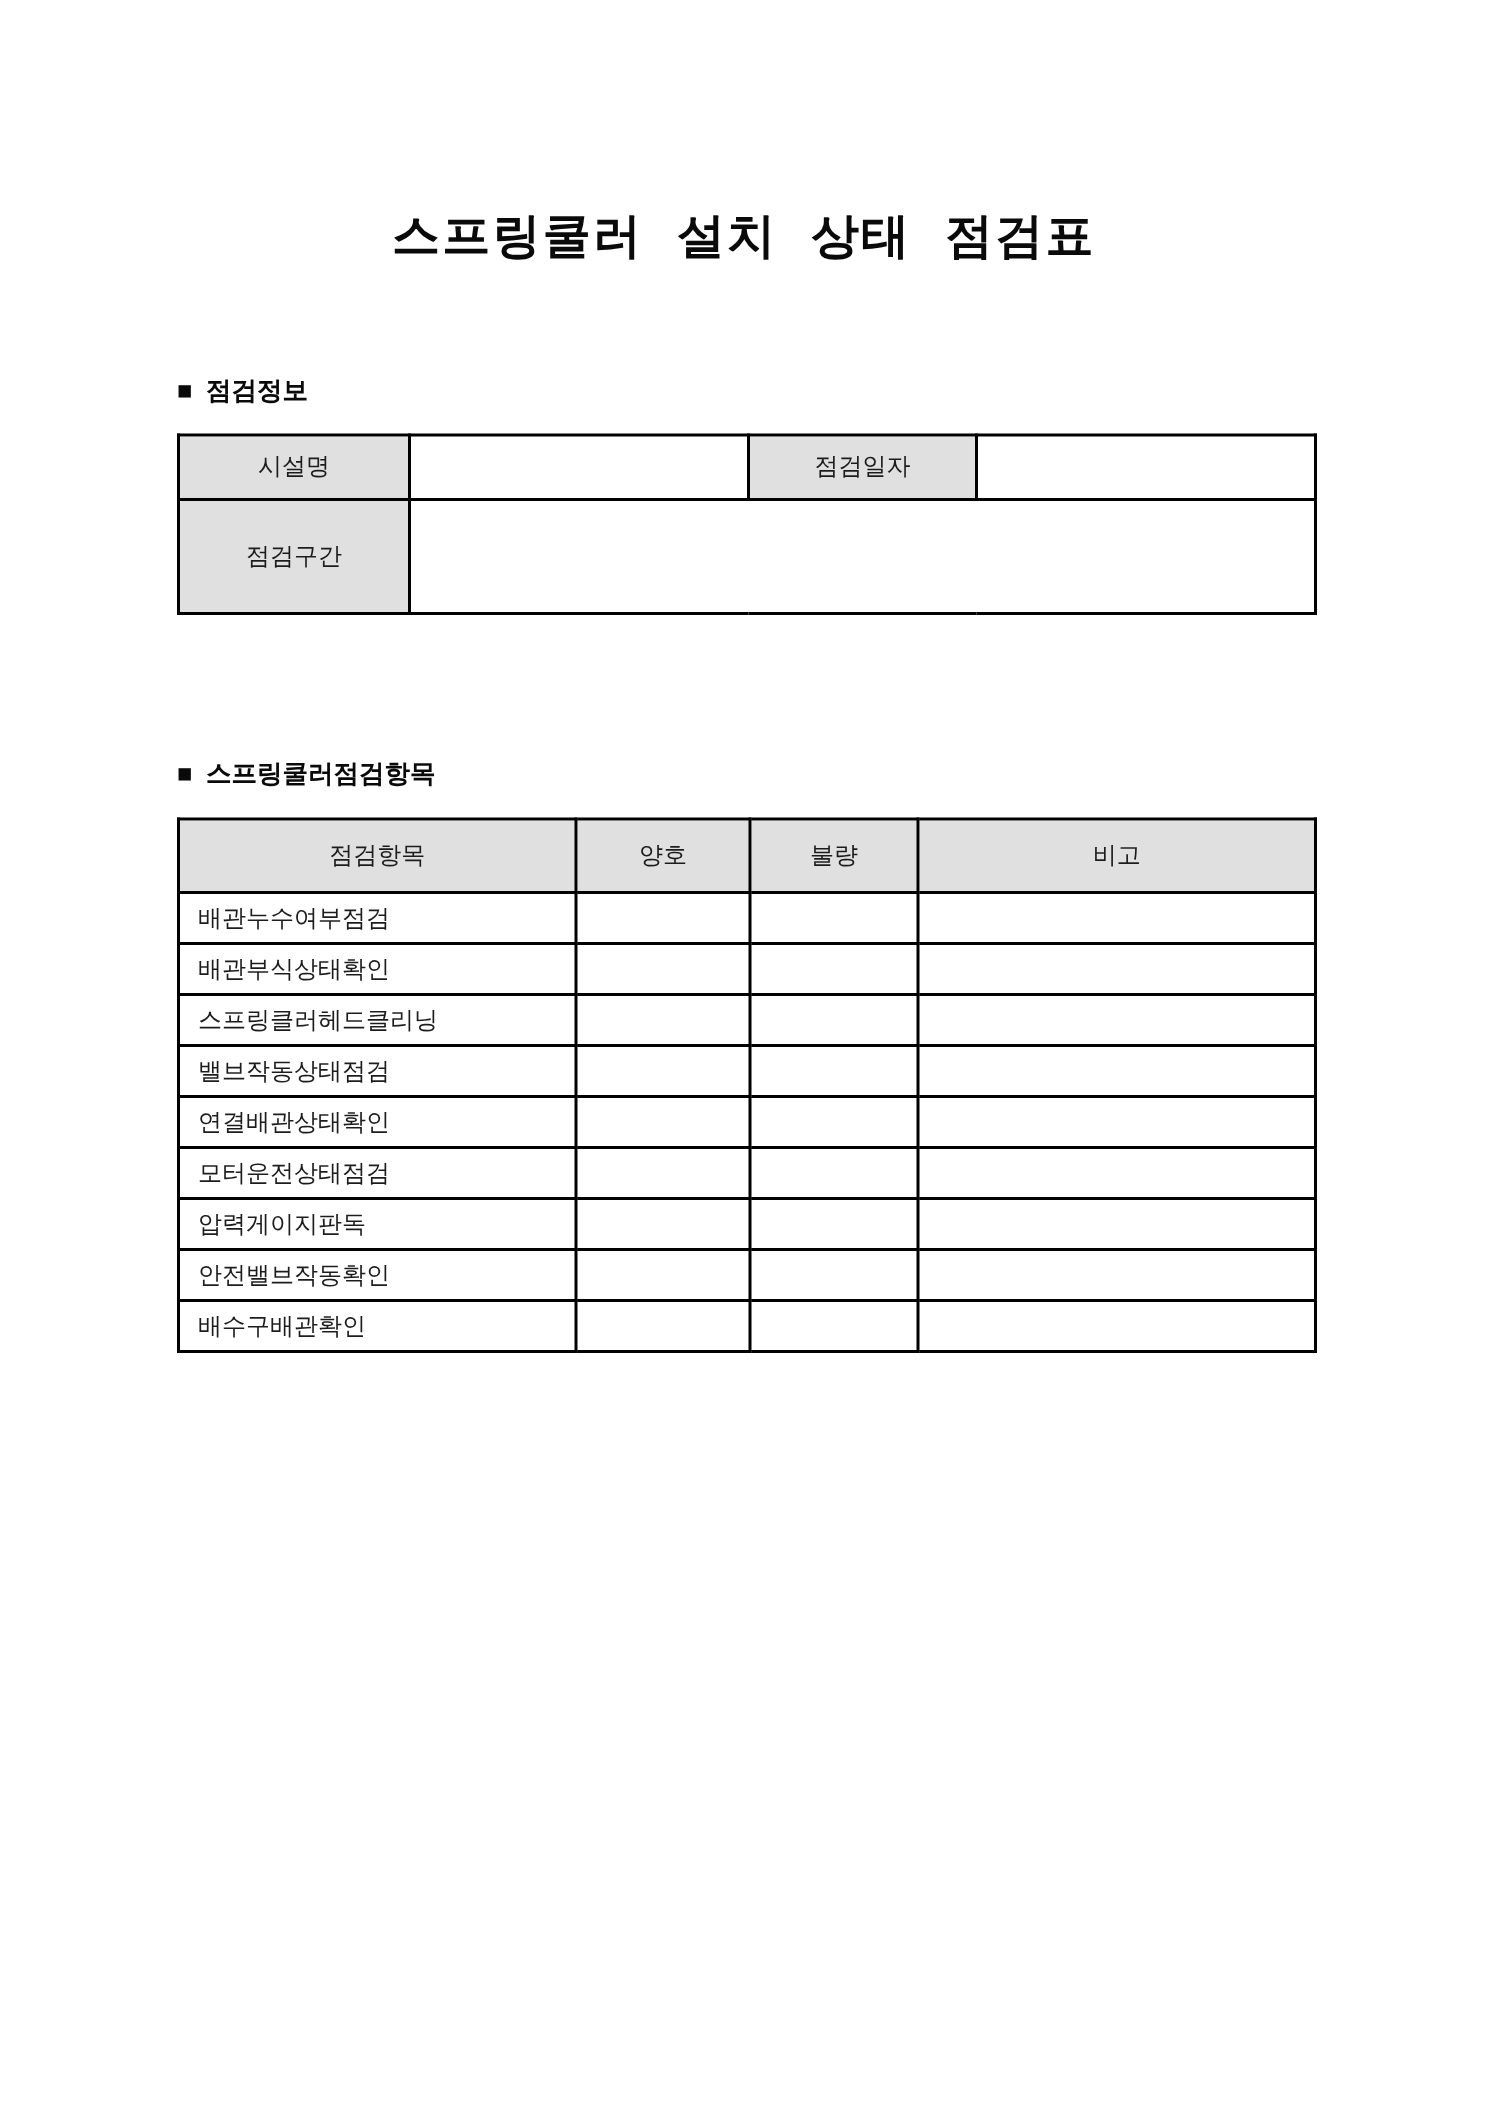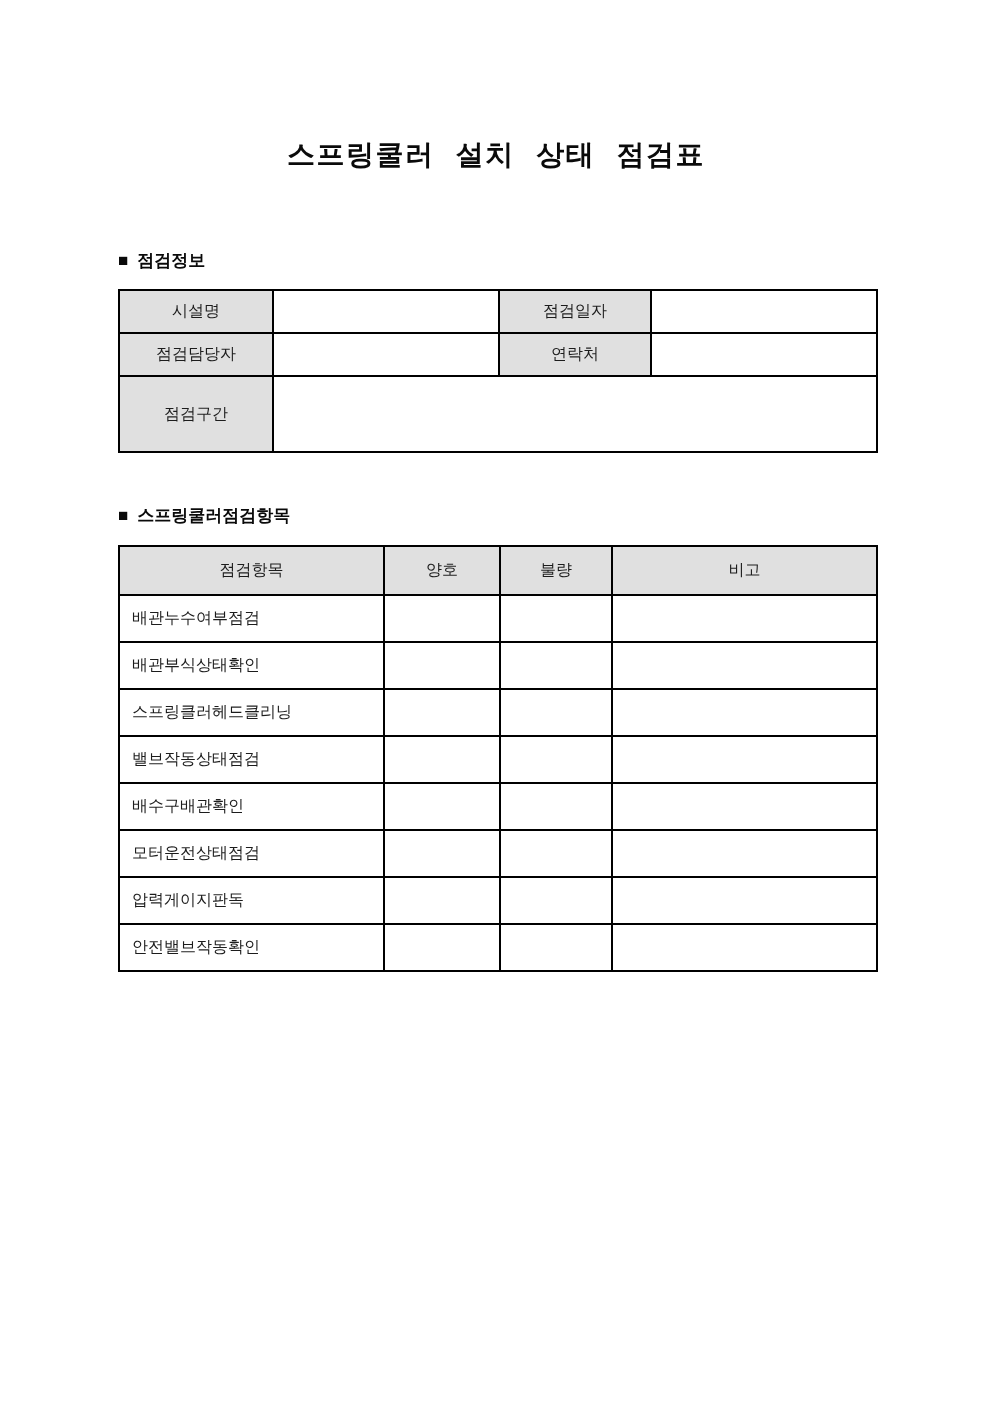--- a/index.html
+++ b/index.html
@@ -13,21 +13,21 @@
     position: relative;
     width: 992px; height: 1403px;
     background: #ffffff;
     overflow: hidden;
   }
   .doc-title {
     position: absolute;
     top: 136px; left: 0;
     width: 100%;
     text-align: center;
-    font-size: 28px;
+    font-size: 32px;
     font-weight: bold;
     letter-spacing: 1.5px;
     word-spacing: 12px;
     color: #0a0a0a;
   }
   .section-heading {
     position: absolute;
     left: 118px;
     display: flex;
     align-items: center;
@@ -64,21 +64,21 @@
     background: #e0e0e0;
     text-align: center;
     color: #1c1c1c;
   }
   .value-cell { background: #ffffff; }
 
   .info-table tr.r1 td, .info-table tr.r2 td { height: 43px; }
   .info-table tr.r3 td { height: 76px; }
 
   .check-table tr.hrow th { height: 49px; }
-  .check-table tr.drow td { height: 47px; }
+  .check-table tr.drow td { height: 34px; }
   .item-cell {
     text-align: left;
     padding-left: 12px;
     color: #1c1c1c;
   }
 </style>
 </head>
 <body>
 
 <div class="page">
@@ -95,26 +95,20 @@
       <col style="width:154px">
         <col style="width:226px">
         <col style="width:152px">
         <col style="width:226px">
     </colgroup>
     <tbody>
         <tr class="r1">
       <td class="label-cell">시설명</td>
       <td class="value-cell"></td>
       <td class="label-cell">점검일자</td>
-      <td class="value-cell"></td>
-    </tr>
-    <tr class="r2">
-      <td class="label-cell">점검담당자</td>
-      <td class="value-cell"></td>
-      <td class="label-cell">연락처</td>
       <td class="value-cell"></td>
     </tr>
     <tr class="r3">
       <td class="label-cell">점검구간</td>
       <td class="value-cell" colspan="3"></td>
     </tr>
   </tbody>
     </table>
 
   <div class="section-heading heading-checklist">
@@ -154,21 +148,21 @@
       <td class="value-cell"></td>
       <td class="value-cell"></td>
     </tr>
     <tr class="drow">
       <td class="item-cell">밸브작동상태점검</td>
       <td class="value-cell"></td>
       <td class="value-cell"></td>
       <td class="value-cell"></td>
     </tr>
     <tr class="drow">
-      <td class="item-cell">배수구배관확인</td>
+      <td class="item-cell">연결배관상태확인</td>
       <td class="value-cell"></td>
       <td class="value-cell"></td>
       <td class="value-cell"></td>
     </tr>
     <tr class="drow">
       <td class="item-cell">모터운전상태점검</td>
       <td class="value-cell"></td>
       <td class="value-cell"></td>
       <td class="value-cell"></td>
     </tr>
@@ -177,16 +171,22 @@
       <td class="value-cell"></td>
       <td class="value-cell"></td>
       <td class="value-cell"></td>
     </tr>
     <tr class="drow">
       <td class="item-cell">안전밸브작동확인</td>
       <td class="value-cell"></td>
       <td class="value-cell"></td>
       <td class="value-cell"></td>
     </tr>
+    <tr class="drow">
+      <td class="item-cell">배수구배관확인</td>
+      <td class="value-cell"></td>
+      <td class="value-cell"></td>
+      <td class="value-cell"></td>
+    </tr>
   </tbody>
     </table>
 
 </div>
 
 </body></html>

